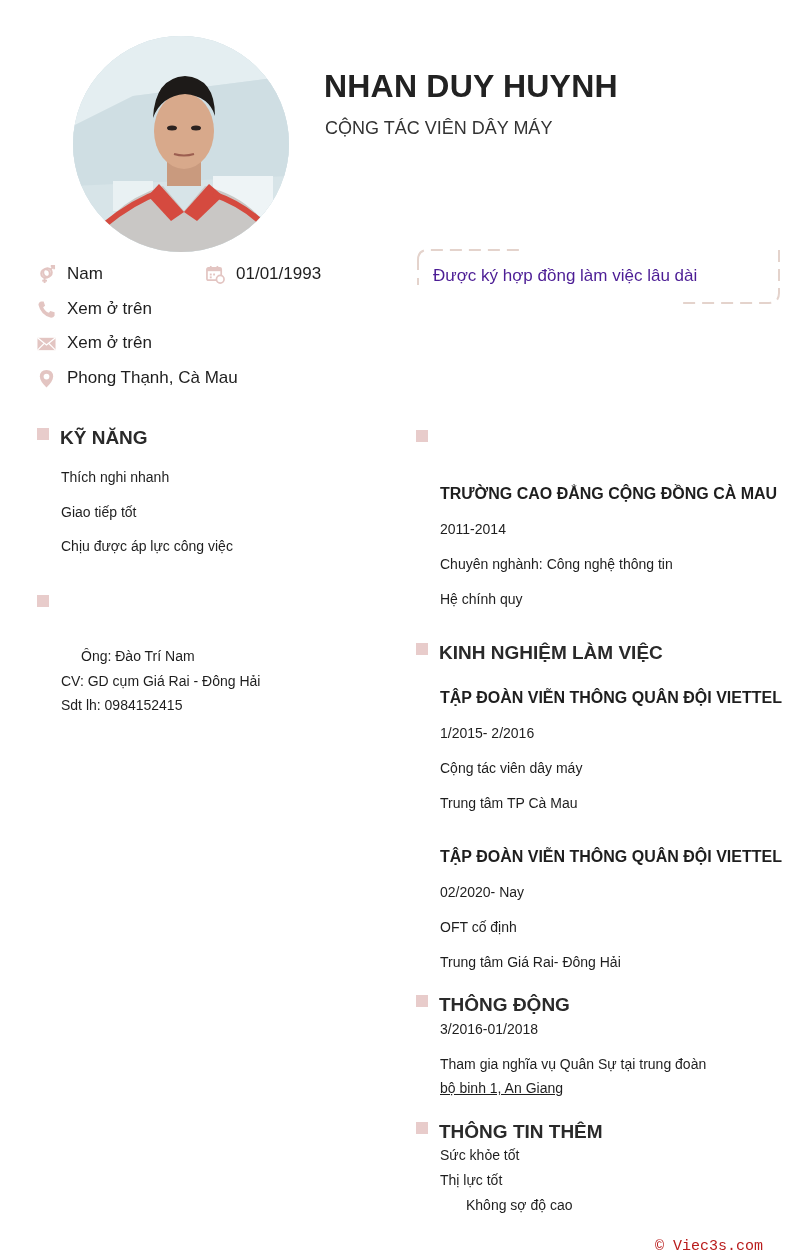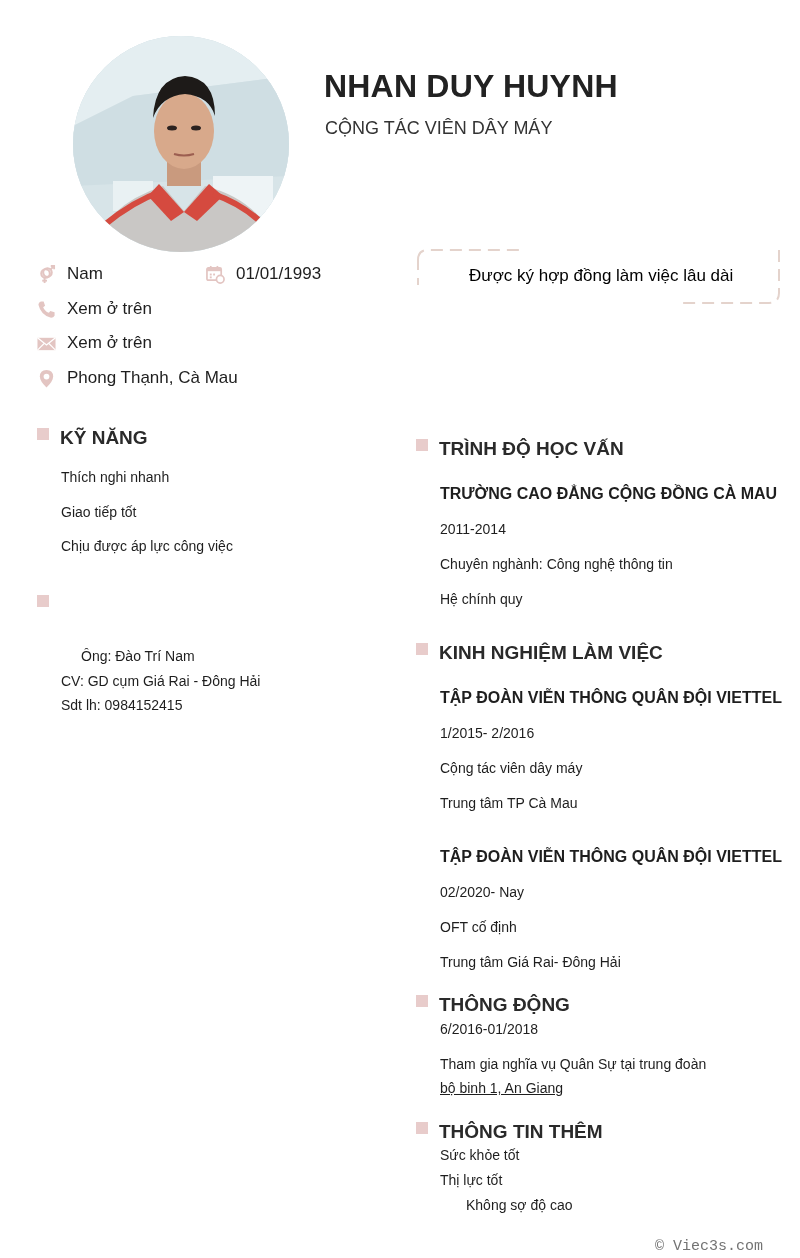--- a/index.html
+++ b/index.html
@@ -35,39 +35,39 @@
   .info-row .ico { width: 20px; height: 20px; margin-right: 11px; display: flex; align-items: center; justify-content: center; }
   .info-row .ico svg { width: 19px; height: 19px; }
 
   
   .objective {
     left: 417px; top: 248px; width: 363px; height: 57px;
   }
   .objective svg.frame { position: absolute; left: 0; top: 0; width: 363px; height: 57px; }
   .objective .obj-text {
     position: absolute; left: 16px; top: 18px;
-    font-size: 17px; color: #000000; margin-left: 36px;
+    font-size: 17px; color: #4c1d95;
   }
 
   
   .section-head { display: flex; align-items: center; }
   .section-head .marker {
     width: 12px; height: 12px; background: #e8cccb; margin-right: 11px; margin-top: -8px;
   }
   .section-head .title {
     font-size: 19px; font-weight: bold; color: #2a2a2a;
   }
 
   .item-text { font-size: 14px; color: #1e1e1e; }
   .bold-text { font-size: 16px; font-weight: bold; color: #1e1e1e; }
 
   .footer {
     left: 655px; top: 1238px;
     font-family: "Liberation Mono", "DejaVu Sans Mono", monospace;
-    font-size: 15px; color: #737373;
+    font-size: 15px; color: #b91c1c;
   }
 </style>
 </head>
 <body>
 
 <div class="abs avatar">
   <svg viewBox="0 0 216 216">
     <rect width="216" height="216" fill="#d7e4e8"></rect>
     <polygon points="0,0 216,0 216,40 60,60 0,90" fill="#e4eef1"></polygon>
     <polygon points="0,90 60,60 216,40 216,140 0,150" fill="#cfdee3"></polygon>
@@ -176,21 +176,20 @@
 
 <div class="abs section-head" style="left:37px; top:603px;">
   <span class="marker"></span>
 </div>
 <div class="abs item-text" style="left:61px; top:648px;margin-left:20px;">Ông: Đào Trí Nam</div>
 <div class="abs item-text" style="left:61px; top:673px;">CV: GD cụm Giá Rai - Đông Hải</div>
 <div class="abs item-text" style="left:61px; top:697px;">Sdt lh: 0984152415</div>
 
 <div class="abs section-head" style="left:416px; top:438px;">
   <span class="marker"></span>
-  <span class="title">TRÌNH ĐỘ HỌC VẤN</span>
 </div>
 <div class="abs bold-text" style="left:440px; top:485px;">TRƯỜNG CAO ĐẲNG CỘNG ĐỒNG CÀ MAU</div>
 <div class="abs item-text" style="left:440px; top:521px;">2011-2014</div>
 <div class="abs item-text" style="left:440px; top:556px;">Chuyên nghành: Công nghệ thông tin</div>
 <div class="abs item-text" style="left:440px; top:591px;">Hệ chính quy</div>
 
 <div class="abs section-head" style="left:416px; top:642px;">
   <span class="marker"></span>
   <span class="title">KINH NGHIỆM LÀM VIỆC</span>
 </div>
@@ -201,21 +200,21 @@
 
 <div class="abs bold-text" style="left:440px; top:848px;">TẬP ĐOÀN VIỄN THÔNG QUÂN ĐỘI VIETTEL</div>
 <div class="abs item-text" style="left:440px; top:884px;">02/2020- Nay</div>
 <div class="abs item-text" style="left:440px; top:919px;">OFT cố định</div>
 <div class="abs item-text" style="left:440px; top:954px;">Trung tâm Giá Rai- Đông Hải</div>
 
 <div class="abs section-head" style="left:416px; top:994px;">
   <span class="marker"></span>
   <span class="title">THÔNG ĐỘNG</span>
 </div>
-<div class="abs item-text" style="left:440px; top:1021px;">6/2016-01/2018</div>
+<div class="abs item-text" style="left:440px; top:1021px;">3/2016-01/2018</div>
 <div class="abs item-text" style="left:440px; top:1056px;">Tham gia nghĩa vụ Quân Sự tại trung đoàn</div>
 <div class="abs item-text" style="left:440px; top:1080px;text-decoration:underline;">bộ binh 1, An Giang</div>
 
 <div class="abs section-head" style="left:416px; top:1121px;">
   <span class="marker"></span>
   <span class="title">THÔNG TIN THÊM</span>
 </div>
 <div class="abs item-text" style="left:440px; top:1147px;">Sức khỏe tốt</div>
 <div class="abs item-text" style="left:440px; top:1172px;">Thị lực tốt</div>
 <div class="abs item-text" style="left:440px; top:1197px;margin-left:26px;">Không sợ độ cao</div>

